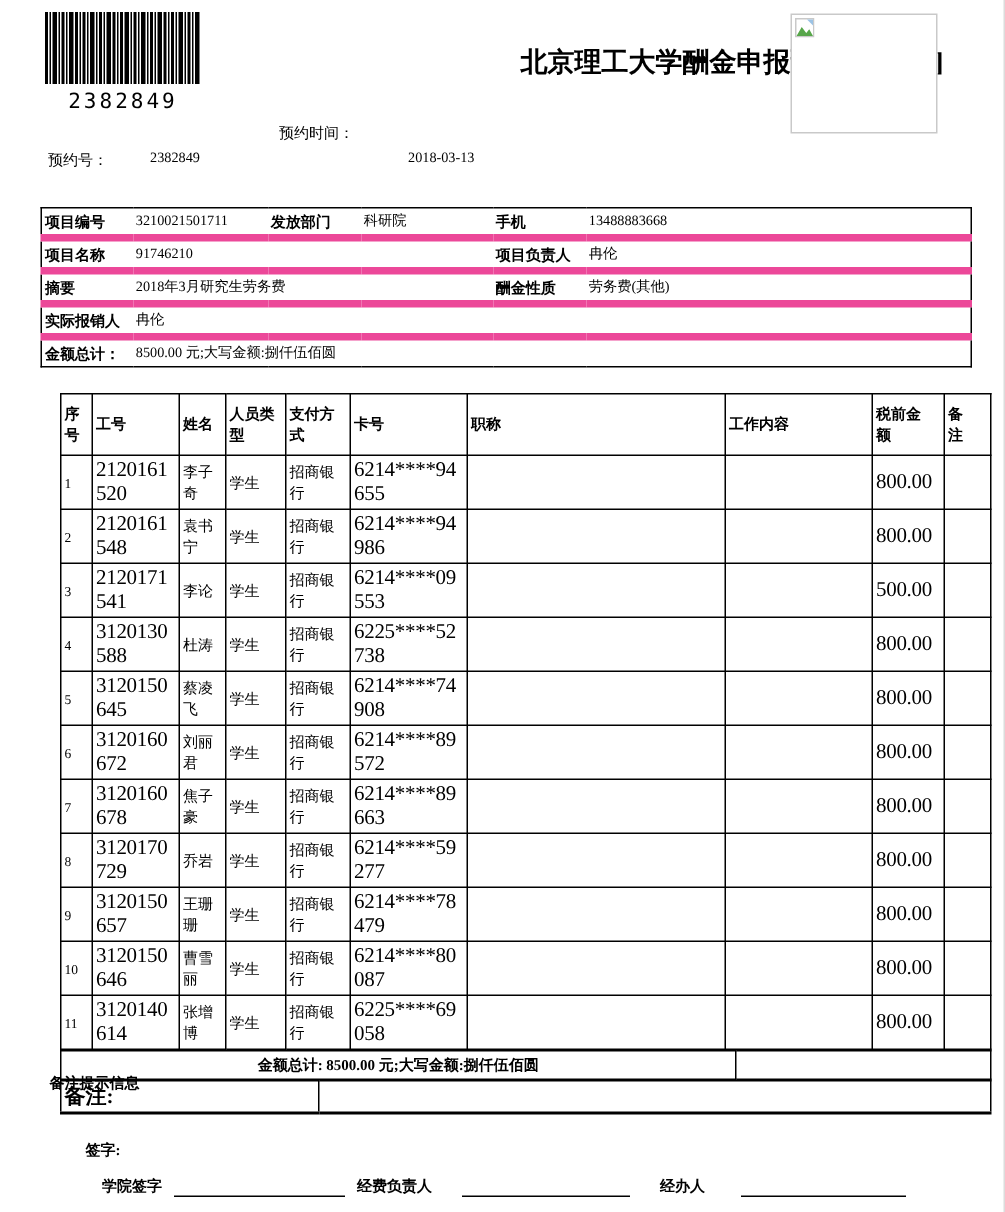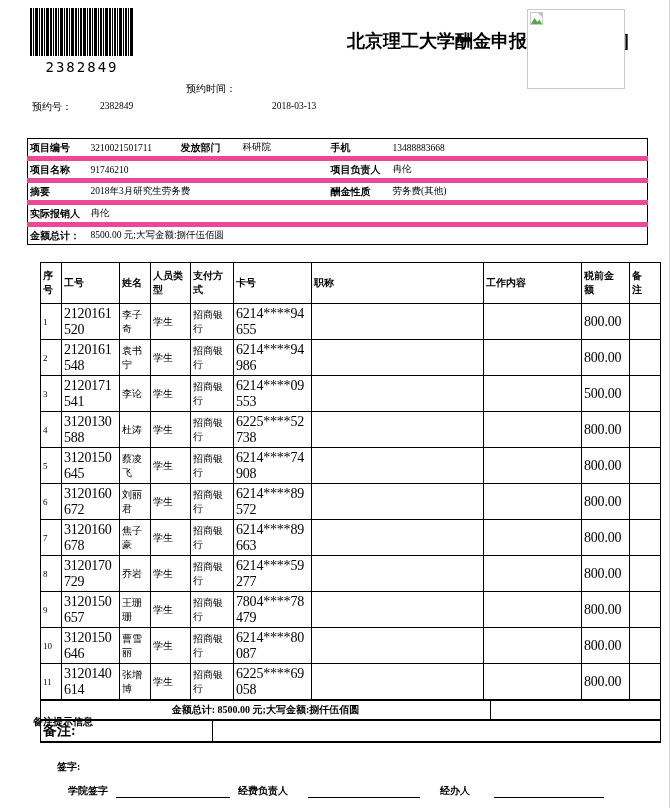--- a/index.html
+++ b/index.html
@@ -294,21 +294,21 @@
             <td class="c7"></td>
             <td class="c8">800.00</td>
             <td class="c9"></td>
           </tr>
           <tr>
             <td class="c0">9</td>
             <td class="c1">3120150657</td>
             <td class="c2">王珊珊</td>
             <td class="c3">学生</td>
             <td class="c4">招商银行</td>
-            <td class="c5">7804****78479</td>
+            <td class="c5">6214****78479</td>
             <td class="c6"></td>
             <td class="c7"></td>
             <td class="c8">800.00</td>
             <td class="c9"></td>
           </tr>
           <tr>
             <td class="c0">10</td>
             <td class="c1">3120150646</td>
             <td class="c2">曹雪丽</td>
             <td class="c3">学生</td>

